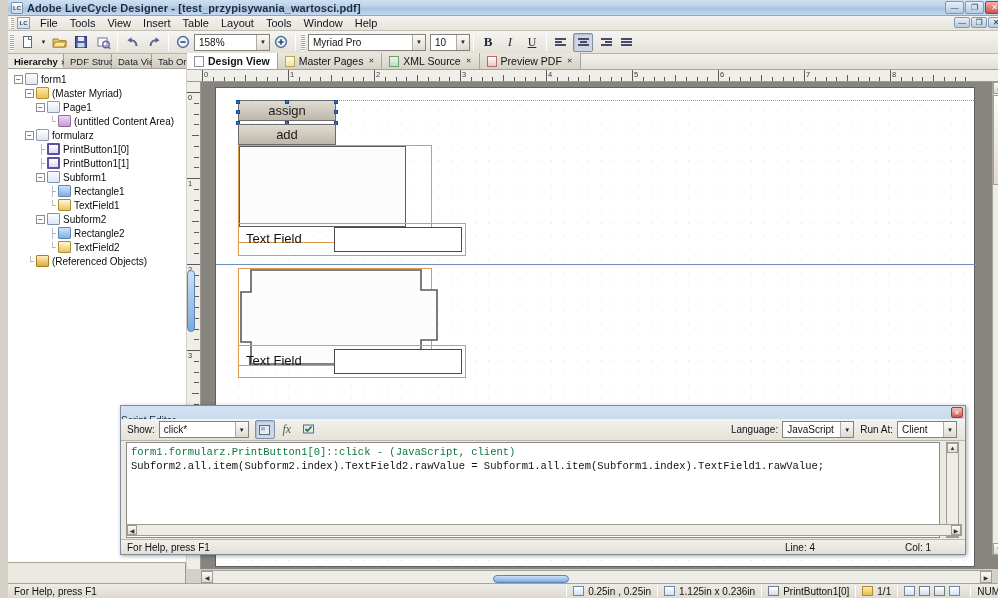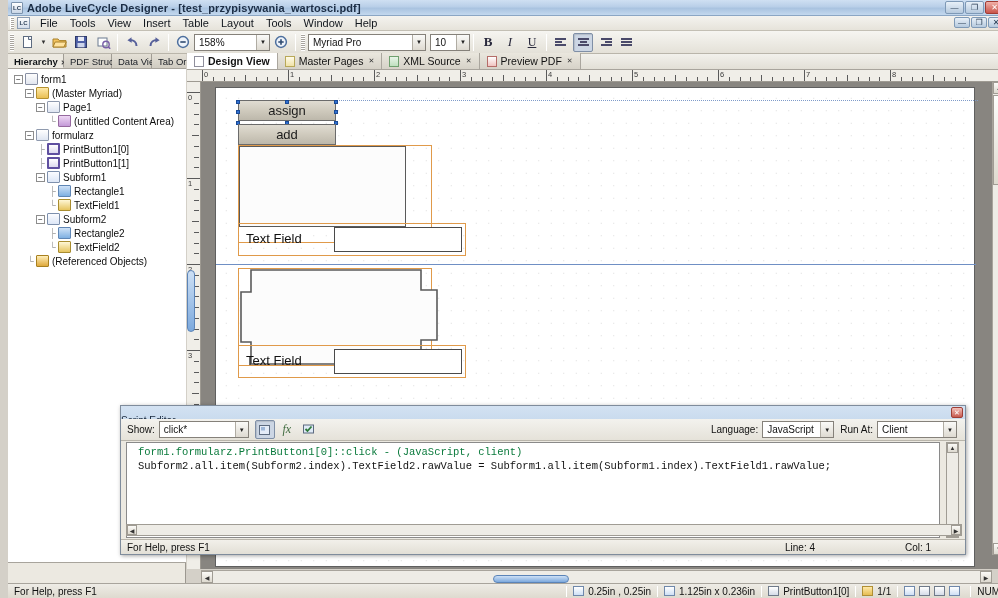--- a/index.html
+++ b/index.html
@@ -270,21 +270,21 @@
   }
   .se-lbl { font-size:10px; color:#111; margin-right:4px; }
   .se-combo {
     height:17px; background:#fff; border:1px solid #85817a;
     display:flex; align-items:center; font-size:10px; padding-left:4px; color:#111;
   }
   .se-code {
     position:absolute; left:5px; top:36px; width:814px; height:96px;
     background:#fff; border:1px solid #8a8a8a;
     font-family:"Liberation Mono", monospace; font-size:10.5px;
-    padding:2px 11px; overflow:hidden; line-height:14px; white-space:pre;
+    padding:2px 4px; overflow:hidden; line-height:14px; white-space:pre;
   }
   .code-comment { color:#0a7a3c; }
   .code-line { color:#111; }
   .se-statusbar {
     position:absolute; left:0; bottom:0; width:100%; height:15px;
     background:linear-gradient(180deg,#f2f0ea,#e2dfd6);
     border-top:1px solid #b9b5ab;
     display:flex; align-items:center; font-size:10px; color:#111; padding-left:6px;
   }
   .se-codescroll {
@@ -824,21 +824,21 @@
       </span>
 
       <span style="margin-left:auto; display:flex; align-items:center; padding-right:8px;">
         <span class="se-lbl">Language:</span>
         <span class="se-combo" style="width:72px">
           <span>JavaScript</span>
           <span class="combo-btn">▼</span>
         </span>
         <span style="width:6px"></span>
         <span class="se-lbl">Run At:</span>
-        <span class="se-combo" style="width:80px">
+        <span class="se-combo" style="width:60px">
           <span>Client</span>
           <span class="combo-btn">▼</span>
         </span>
       </span>
     </div>
 
     <div class="se-code"><div class="code-comment">form1.formularz.PrintButton1[0]::click - (JavaScript, client)</div><div class="code-line">Subform2.all.item(Subform2.index).TextField2.rawValue = Subform1.all.item(Subform1.index).TextField1.rawValue;</div></div>
 
     <div class="se-codescroll">
       <div class="sb-arrow" style="left:0;top:0;width:11px;height:10px">▲</div>

